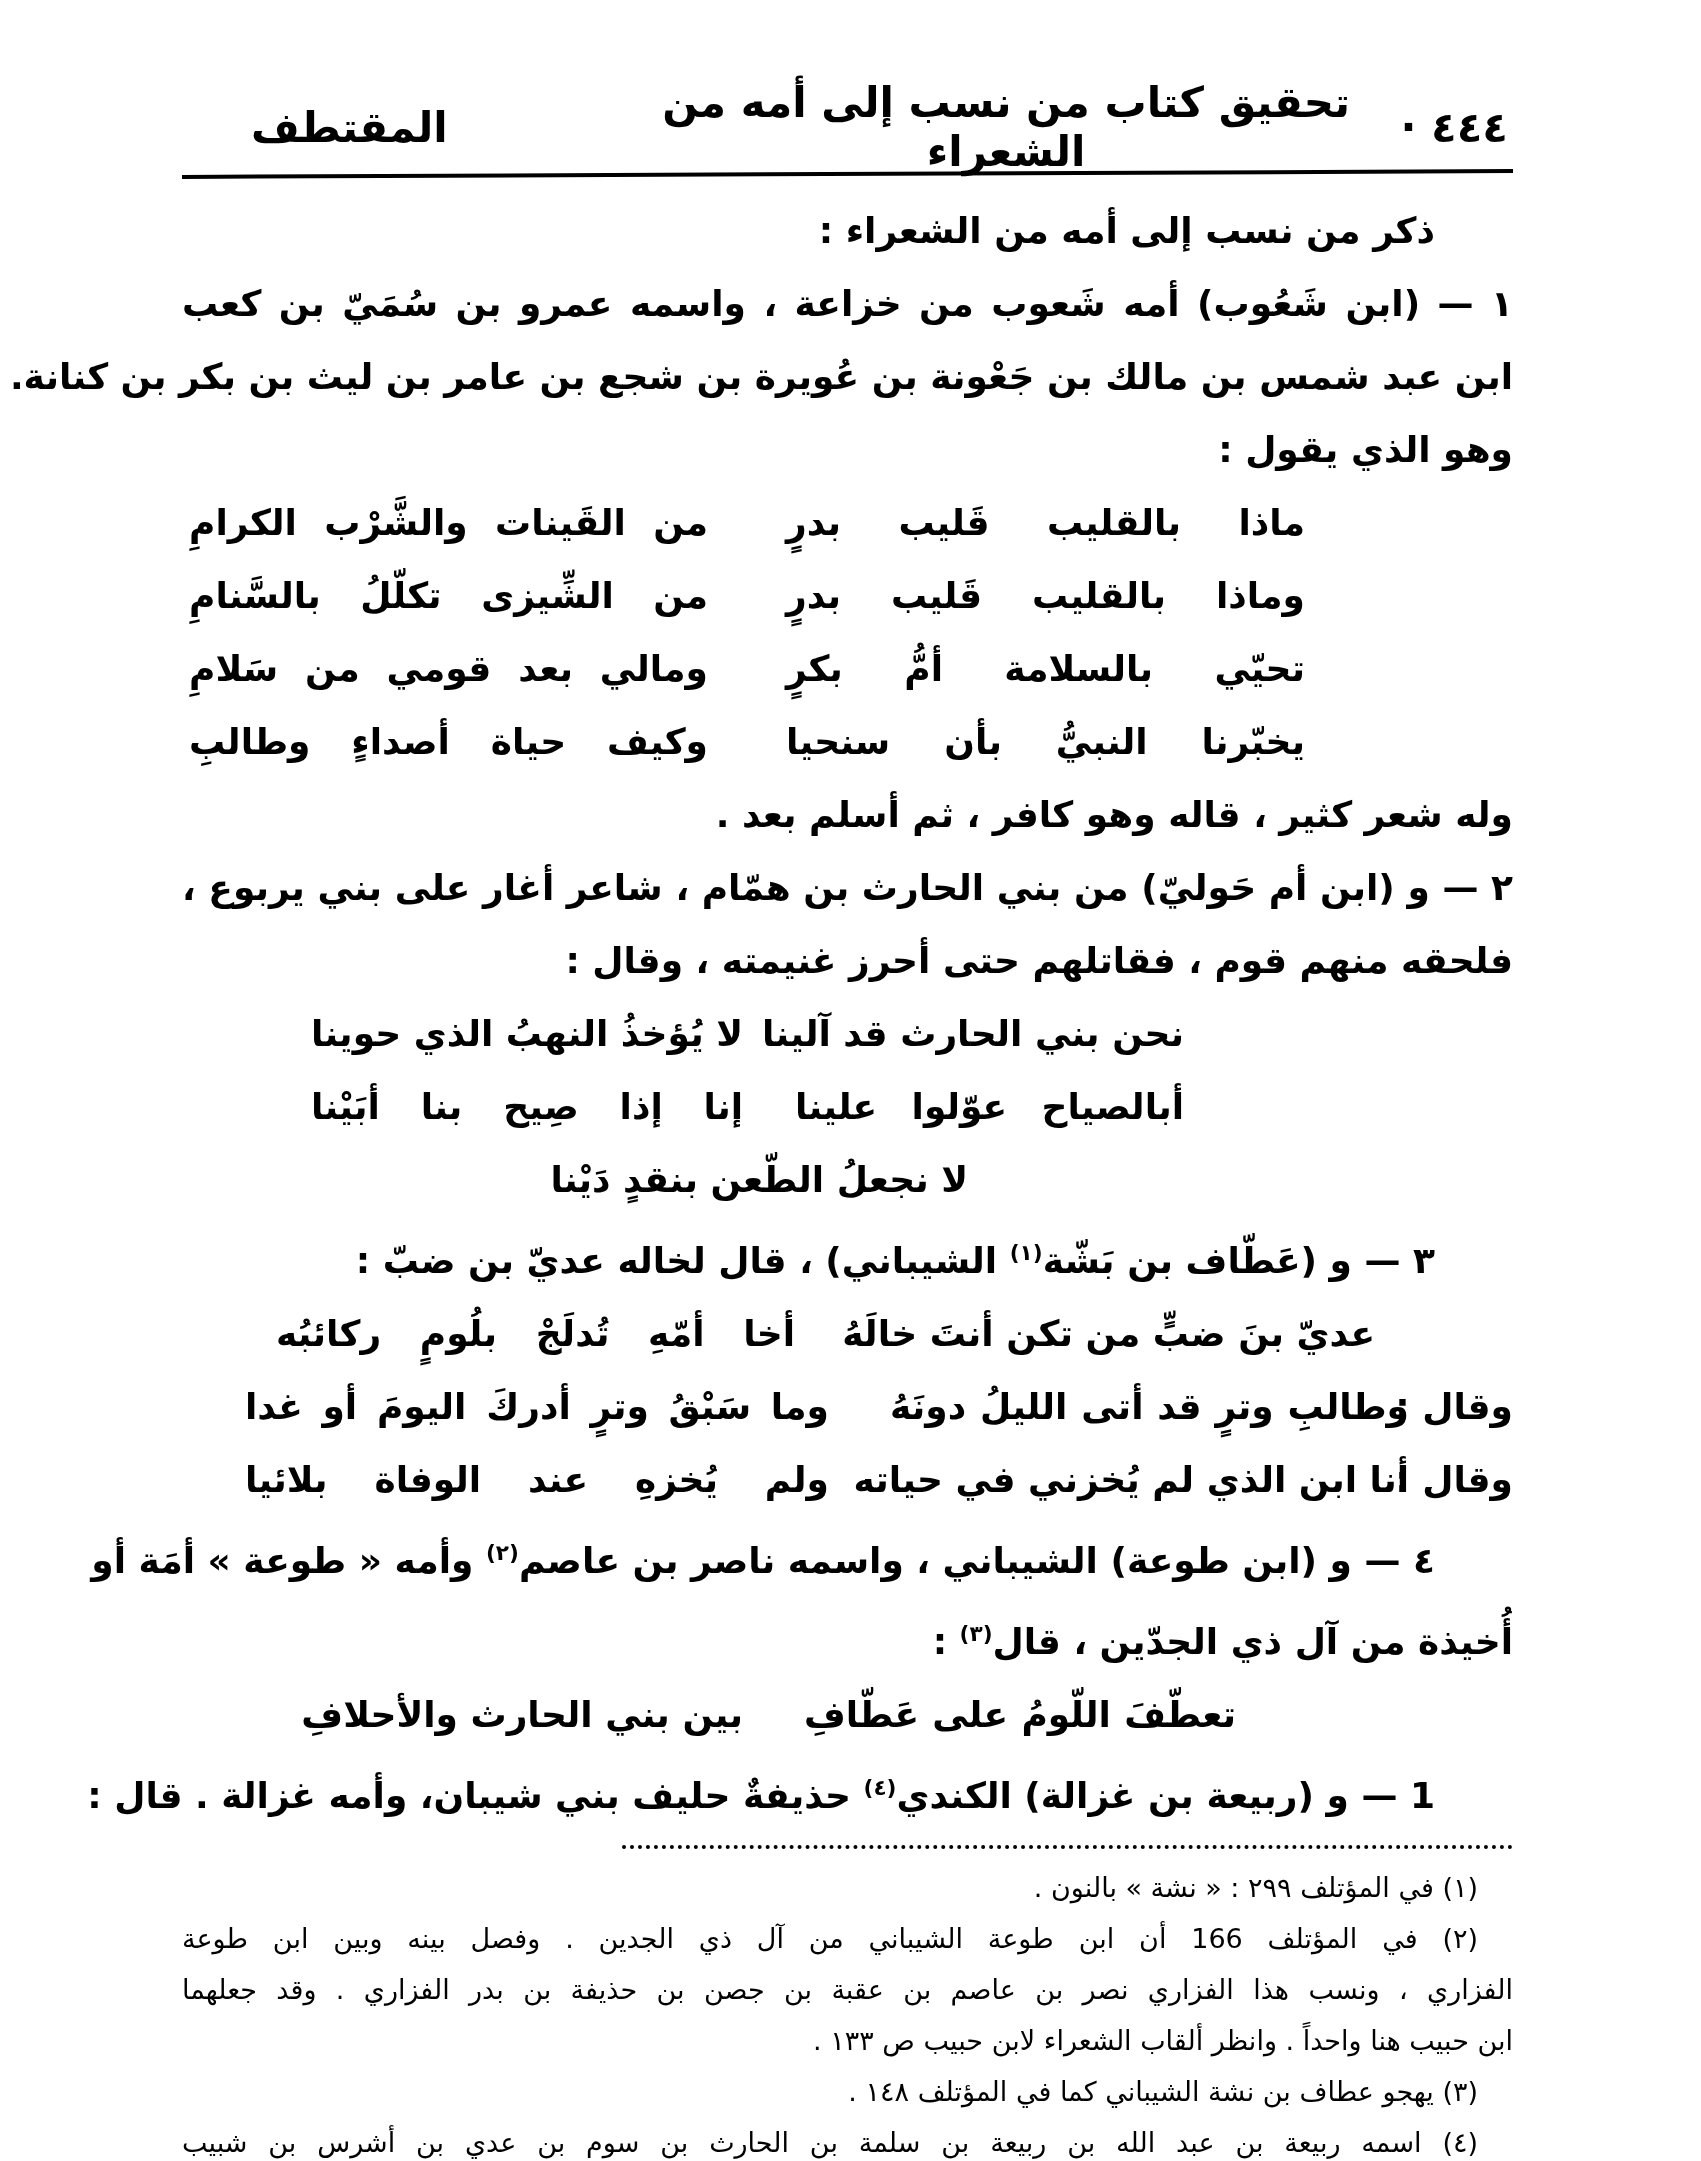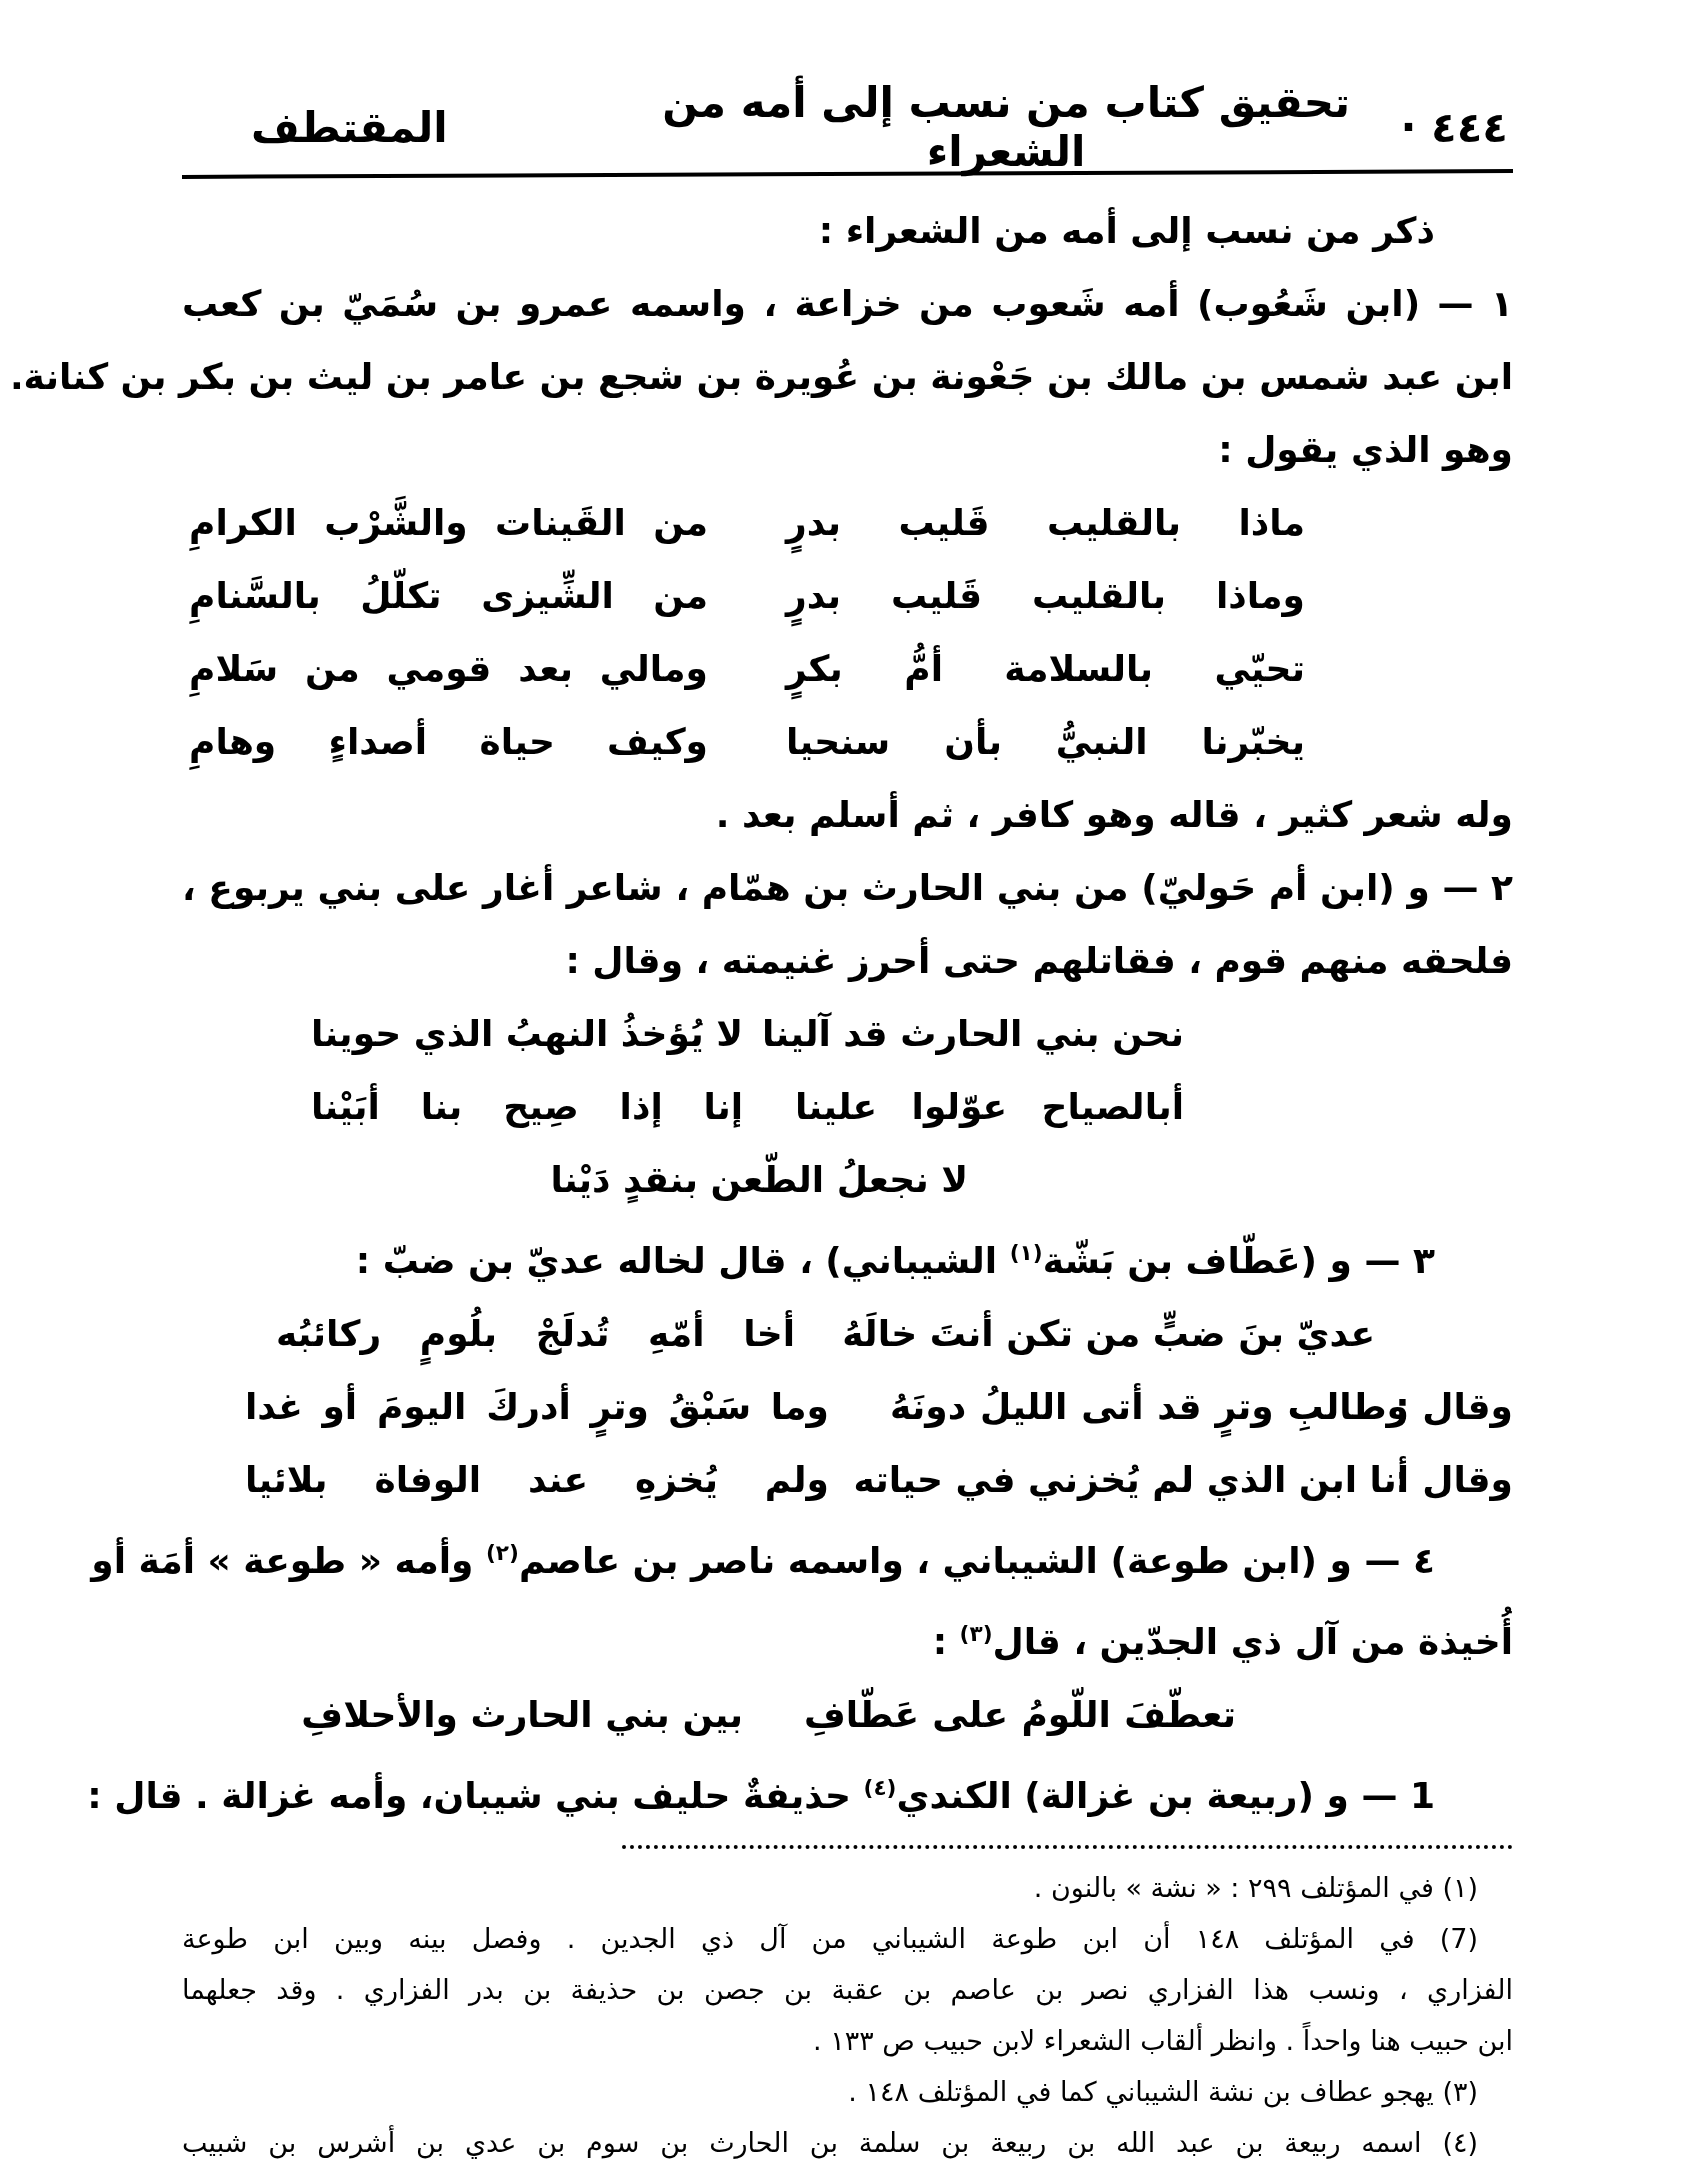--- a/index.html
+++ b/index.html
@@ -57,21 +57,21 @@
     <span class="h2">من الشِّيزى تكلّلُ بالسَّنامِ</span>
   </div>
   <div class="verse v1">
     <span class="h1">تحيّي بالسلامة أمُّ بكرٍ</span>
     <span class="gap"></span>
     <span class="h2">ومالي بعد قومي من سَلامِ</span>
   </div>
   <div class="verse v1">
     <span class="h1">يخبّرنا النبيُّ بأن سنحيا</span>
     <span class="gap"></span>
-    <span class="h2">وكيف حياة أصداءٍ وهامِ</span>
+    <span class="h2">وكيف حياة أصداءٍ وطالبِ</span>
   </div>
   <div class="line">وله شعر كثير ، قاله وهو كافر ، ثم أسلم بعد .</div>
 
   <div class="line justify">٢ — و (ابن أم حَوليّ) من بني الحارث بن همّام ، شاعر أغار على بني يربوع ،</div>
   <div class="line">فلحقه منهم قوم ، فقاتلهم حتى أحرز غنيمته ، وقال :</div>
   <div class="verse v2">
     <span class="h1" style="width:389px">نحن بني الحارث قد آلينا</span>
     <span class="gap" style="width:52px"></span>
     <span class="h2" style="width:432px">لا يُؤخذُ النهبُ الذي حوينا</span>
   </div>
@@ -118,21 +118,21 @@
   </div>
 
   <div class="line" style="padding-right:78px">
     <span>1 — و (ربيعة بن غزالة) الكندي</span><sup>(٤)</sup><span> حذيفةٌ حليف بني شيبان، وأمه غزالة . قال :</span>
   </div>
 
   <div class="dots"></div>
 
   <div>
     <div class="fn indent">(١) في المؤتلف ٢٩٩ : « نشة » بالنون .</div>
-    <div class="fn indent justify">(7) في المؤتلف ١٤٨ أن ابن طوعة الشيباني من آل ذي الجدين . وفصل بينه وبين ابن طوعة</div>
+    <div class="fn indent justify">(٢) في المؤتلف 166 أن ابن طوعة الشيباني من آل ذي الجدين . وفصل بينه وبين ابن طوعة</div>
     <div class="fn justify">الفزاري ، ونسب هذا الفزاري نصر بن عاصم بن عقبة بن جصن بن حذيفة بن بدر الفزاري . وقد جعلهما</div>
     <div class="fn">ابن حبيب هنا واحداً . وانظر ألقاب الشعراء لابن حبيب ص ١٣٣ .</div>
     <div class="fn indent">(٣) يهجو عطاف بن نشة الشيباني كما في المؤتلف ١٤٨ .</div>
     <div class="fn indent justify">(٤) اسمه ربيعة بن عبد الله بن ربيعة بن سلمة بن الحارث بن سوم بن عدي بن أشرس بن شبيب</div>
 
   </div>
 
 </div>
 
 

